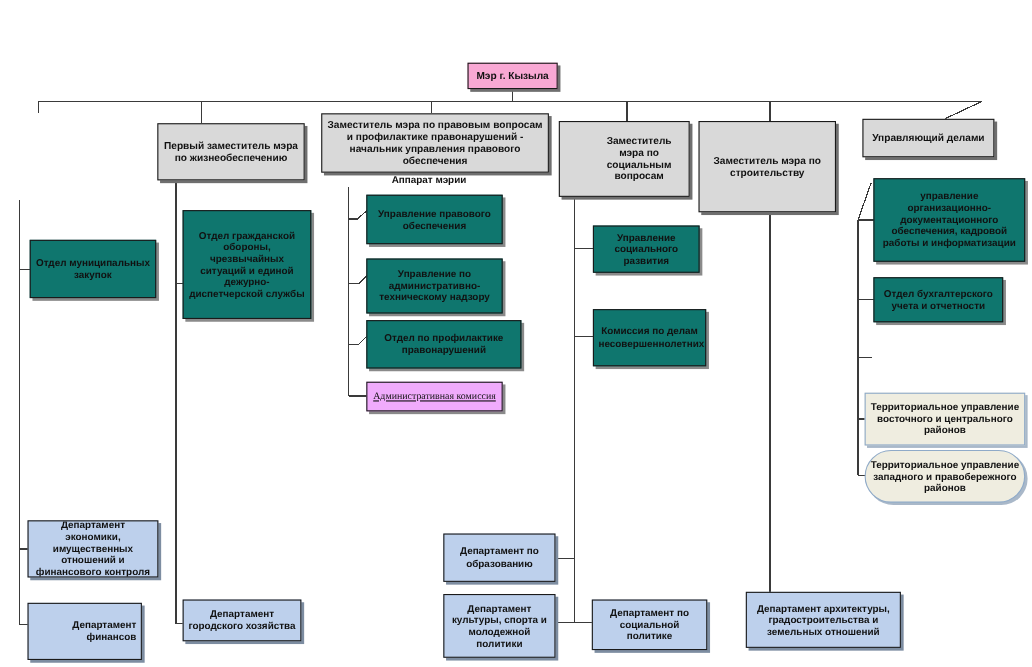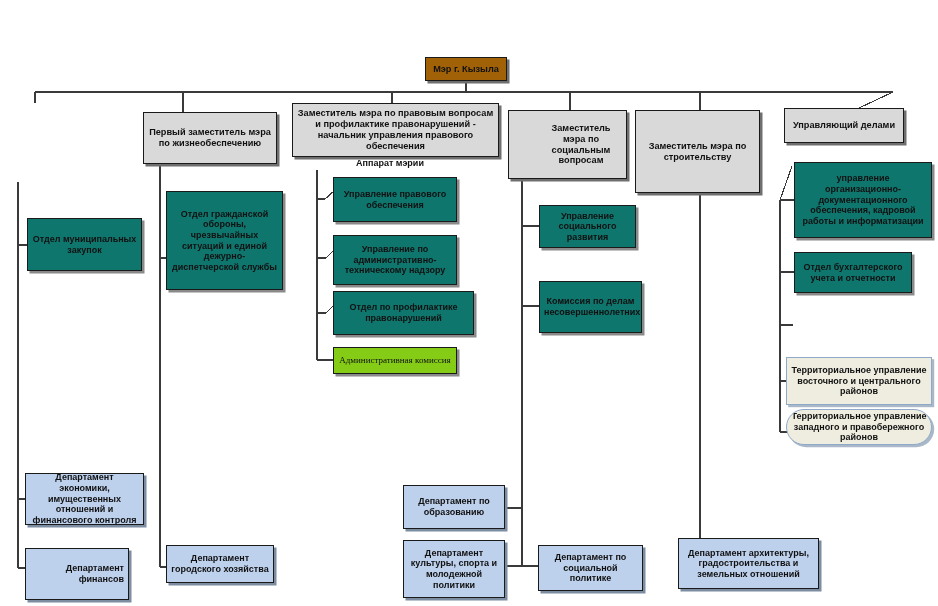--- a/index.html
+++ b/index.html
@@ -43,41 +43,42 @@
   }
   
   .lvl-exec {
     background: #D9D9D9;
     border: 1.6px solid #1a1a1a;
     box-shadow: 2.5px 2.5px 0 0 #6f6f6f;
     font-size: 9.2px;
     font-weight: 600;
   }
   .lvl-root {
-    background: #a16207;
+    background: #f9a8d4;
     border: 1.6px solid #1a1a1a;
     box-shadow: 2.5px 2.5px 0 0 #6f6f6f;
     font-size: 9.2px;
     font-weight: 600;
   }
   
   .lvl-unit {
     background: #0f766e;
     border: 1.6px solid #1a1a1a;
     box-shadow: 2.5px 2.5px 0 0 #8a8a8a;
     font-size: 9px;
     font-weight: 600;
   }
   .lvl-unit-serif {
-    background: #84cc16;
+    background: #f0abfc;
     border: 1.6px solid #1a1a1a;
     box-shadow: 2.5px 2.5px 0 0 #8a8a8a;
     font-size: 9px;
     font-weight: 400;
     font-family: "Liberation Serif", "DejaVu Serif", serif;
+    text-decoration: underline;
   }
   
   .lvl-unit-blueborder {
     background: #EFEDE0;
     border: 1.4px solid #8FAAC8;
     box-shadow: 2.2px 2.2px 0 0 #a9b8c9;
     font-size: 9px;
     font-weight: 600;
   }
   
@@ -225,21 +226,21 @@
 
   <div class="node lvl-unit" style="left:794px; top:252px; width:118px; height:41px;">
     <span class="txt">Отдел бухгалтерского учета и отчетности</span>
   </div>
 
 
   <div class="node lvl-unit-blueborder" style="left:786px; top:357px; width:146px; height:48px;">
     <span class="txt">Территориальное управление восточного  и центрального районов</span>
   </div>
 
-  <div class="node lvl-unit-blueborder" style="left:786px; top:409px; width:146px; height:36px;border-radius:24px;">
+  <div class="node lvl-unit-blueborder" style="left:786px; top:409px; width:146px; height:48px;border-radius:24px;">
     <span class="txt">Территориальное управление западного и правобережного районов</span>
   </div>
 
   <div class="node lvl-dept" style="left:25px; top:473px; width:119px; height:52px;">
     <span class="txt">Департамент экономики, имущественных отношений и финансового контроля</span>
   </div>
 
   <div class="node lvl-dept" style="left:25px; top:548px; width:104px; height:52px;text-align:right;">
     <span class="txt">Департамент финансов</span>
   </div>

